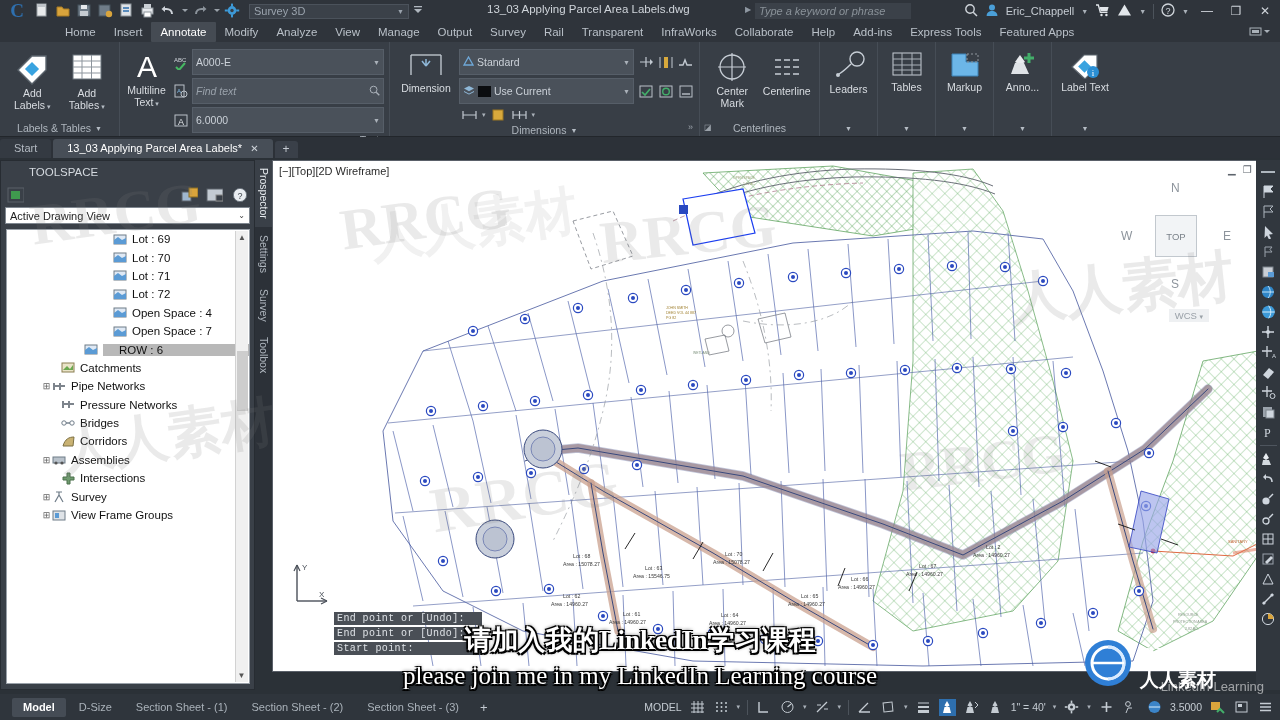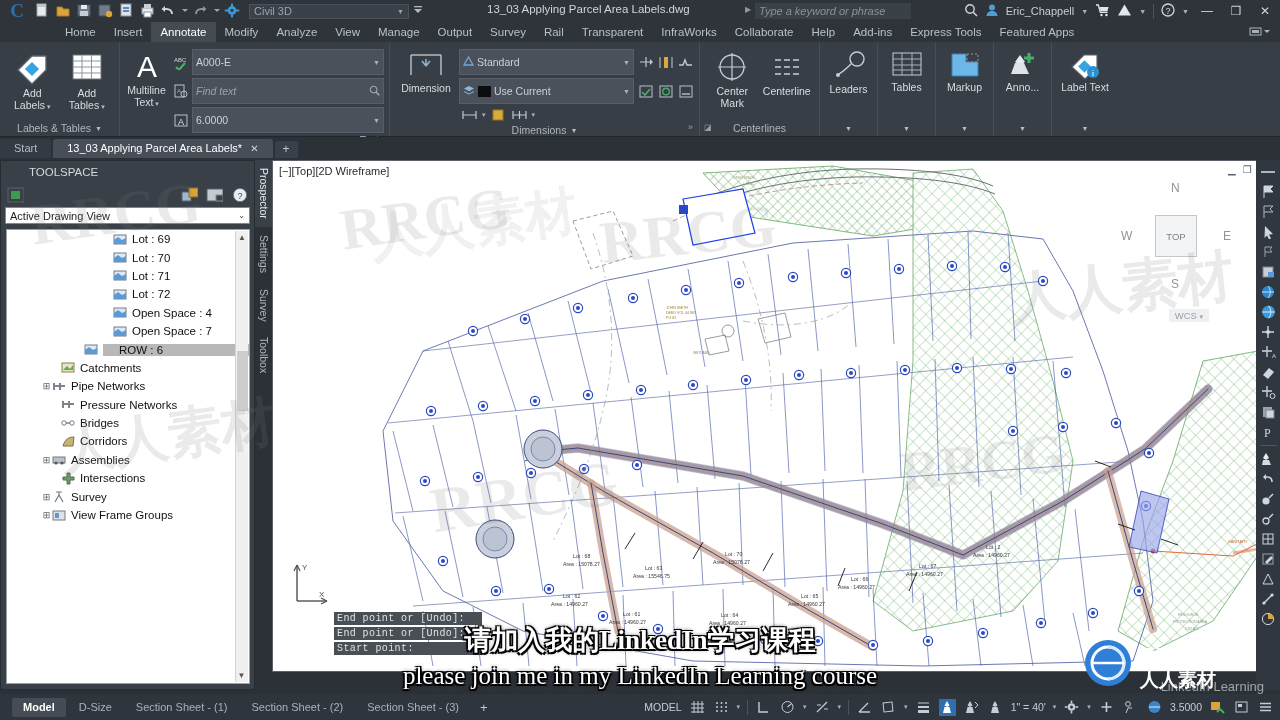--- a/index.html
+++ b/index.html
@@ -301,21 +301,21 @@
           <circle cx="8" cy="7.5" r="1.7" fill="#383e46"></circle>
           <g fill="#3d9ad8">
             <rect x="7" y="0.6" width="2" height="3"></rect>
             <rect x="7" y="11.4" width="2" height="3"></rect>
             <rect x="0.8" y="6.5" width="3" height="2"></rect>
             <rect x="12.2" y="6.5" width="3" height="2"></rect>
           </g>
         </svg>
     </span>
     <div class="wsbox">
-      <span>Civil 3D</span>
+      <span>Survey 3D</span>
       <span style="margin-left:auto;font-size:7px">▼</span>
     </div>
     <span class="qicon" style="width:12px"><svg width="12" height="14">
           <path d="M2 6l4 4 4-4z" fill="#b0b7bf"></path>
           <rect x="2" y="3" width="8" height="1.3" fill="#b0b7bf"></rect>
         </svg></span>
   </div>
 
   <div id="titleName">13_03 Applying Parcel Area Labels.dwg</div>
   <div id="titleArrow">▶</div>

